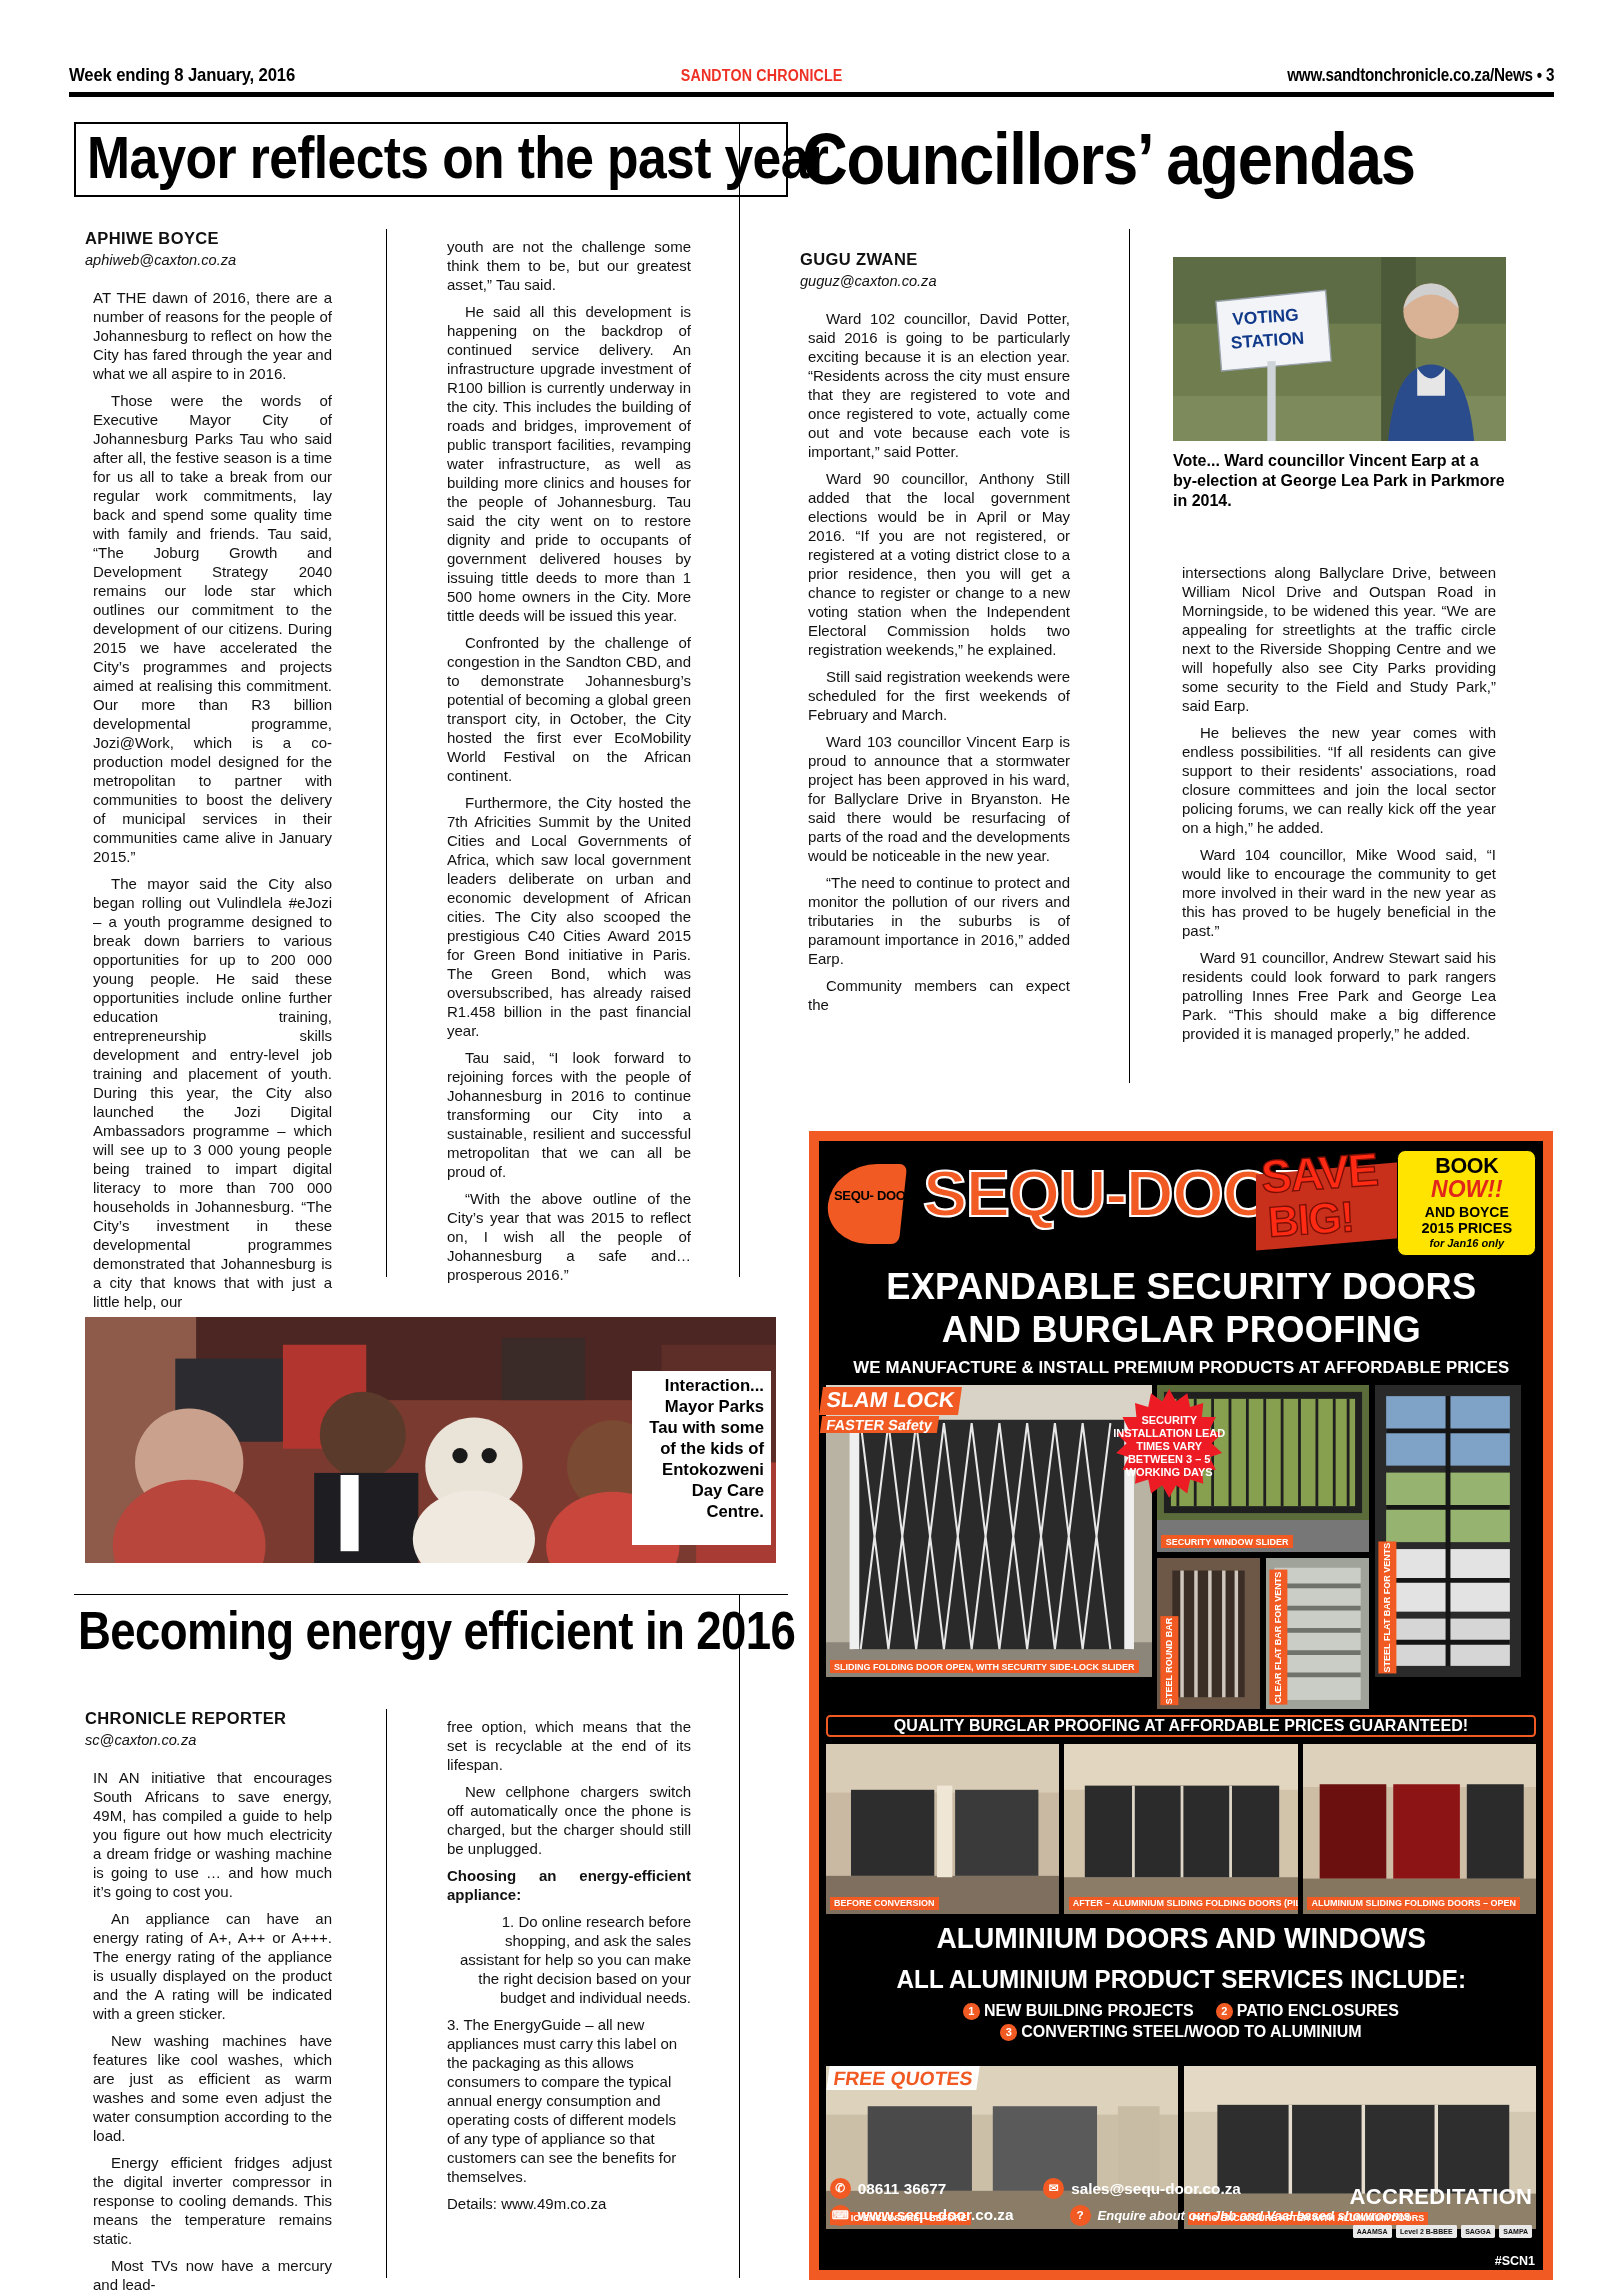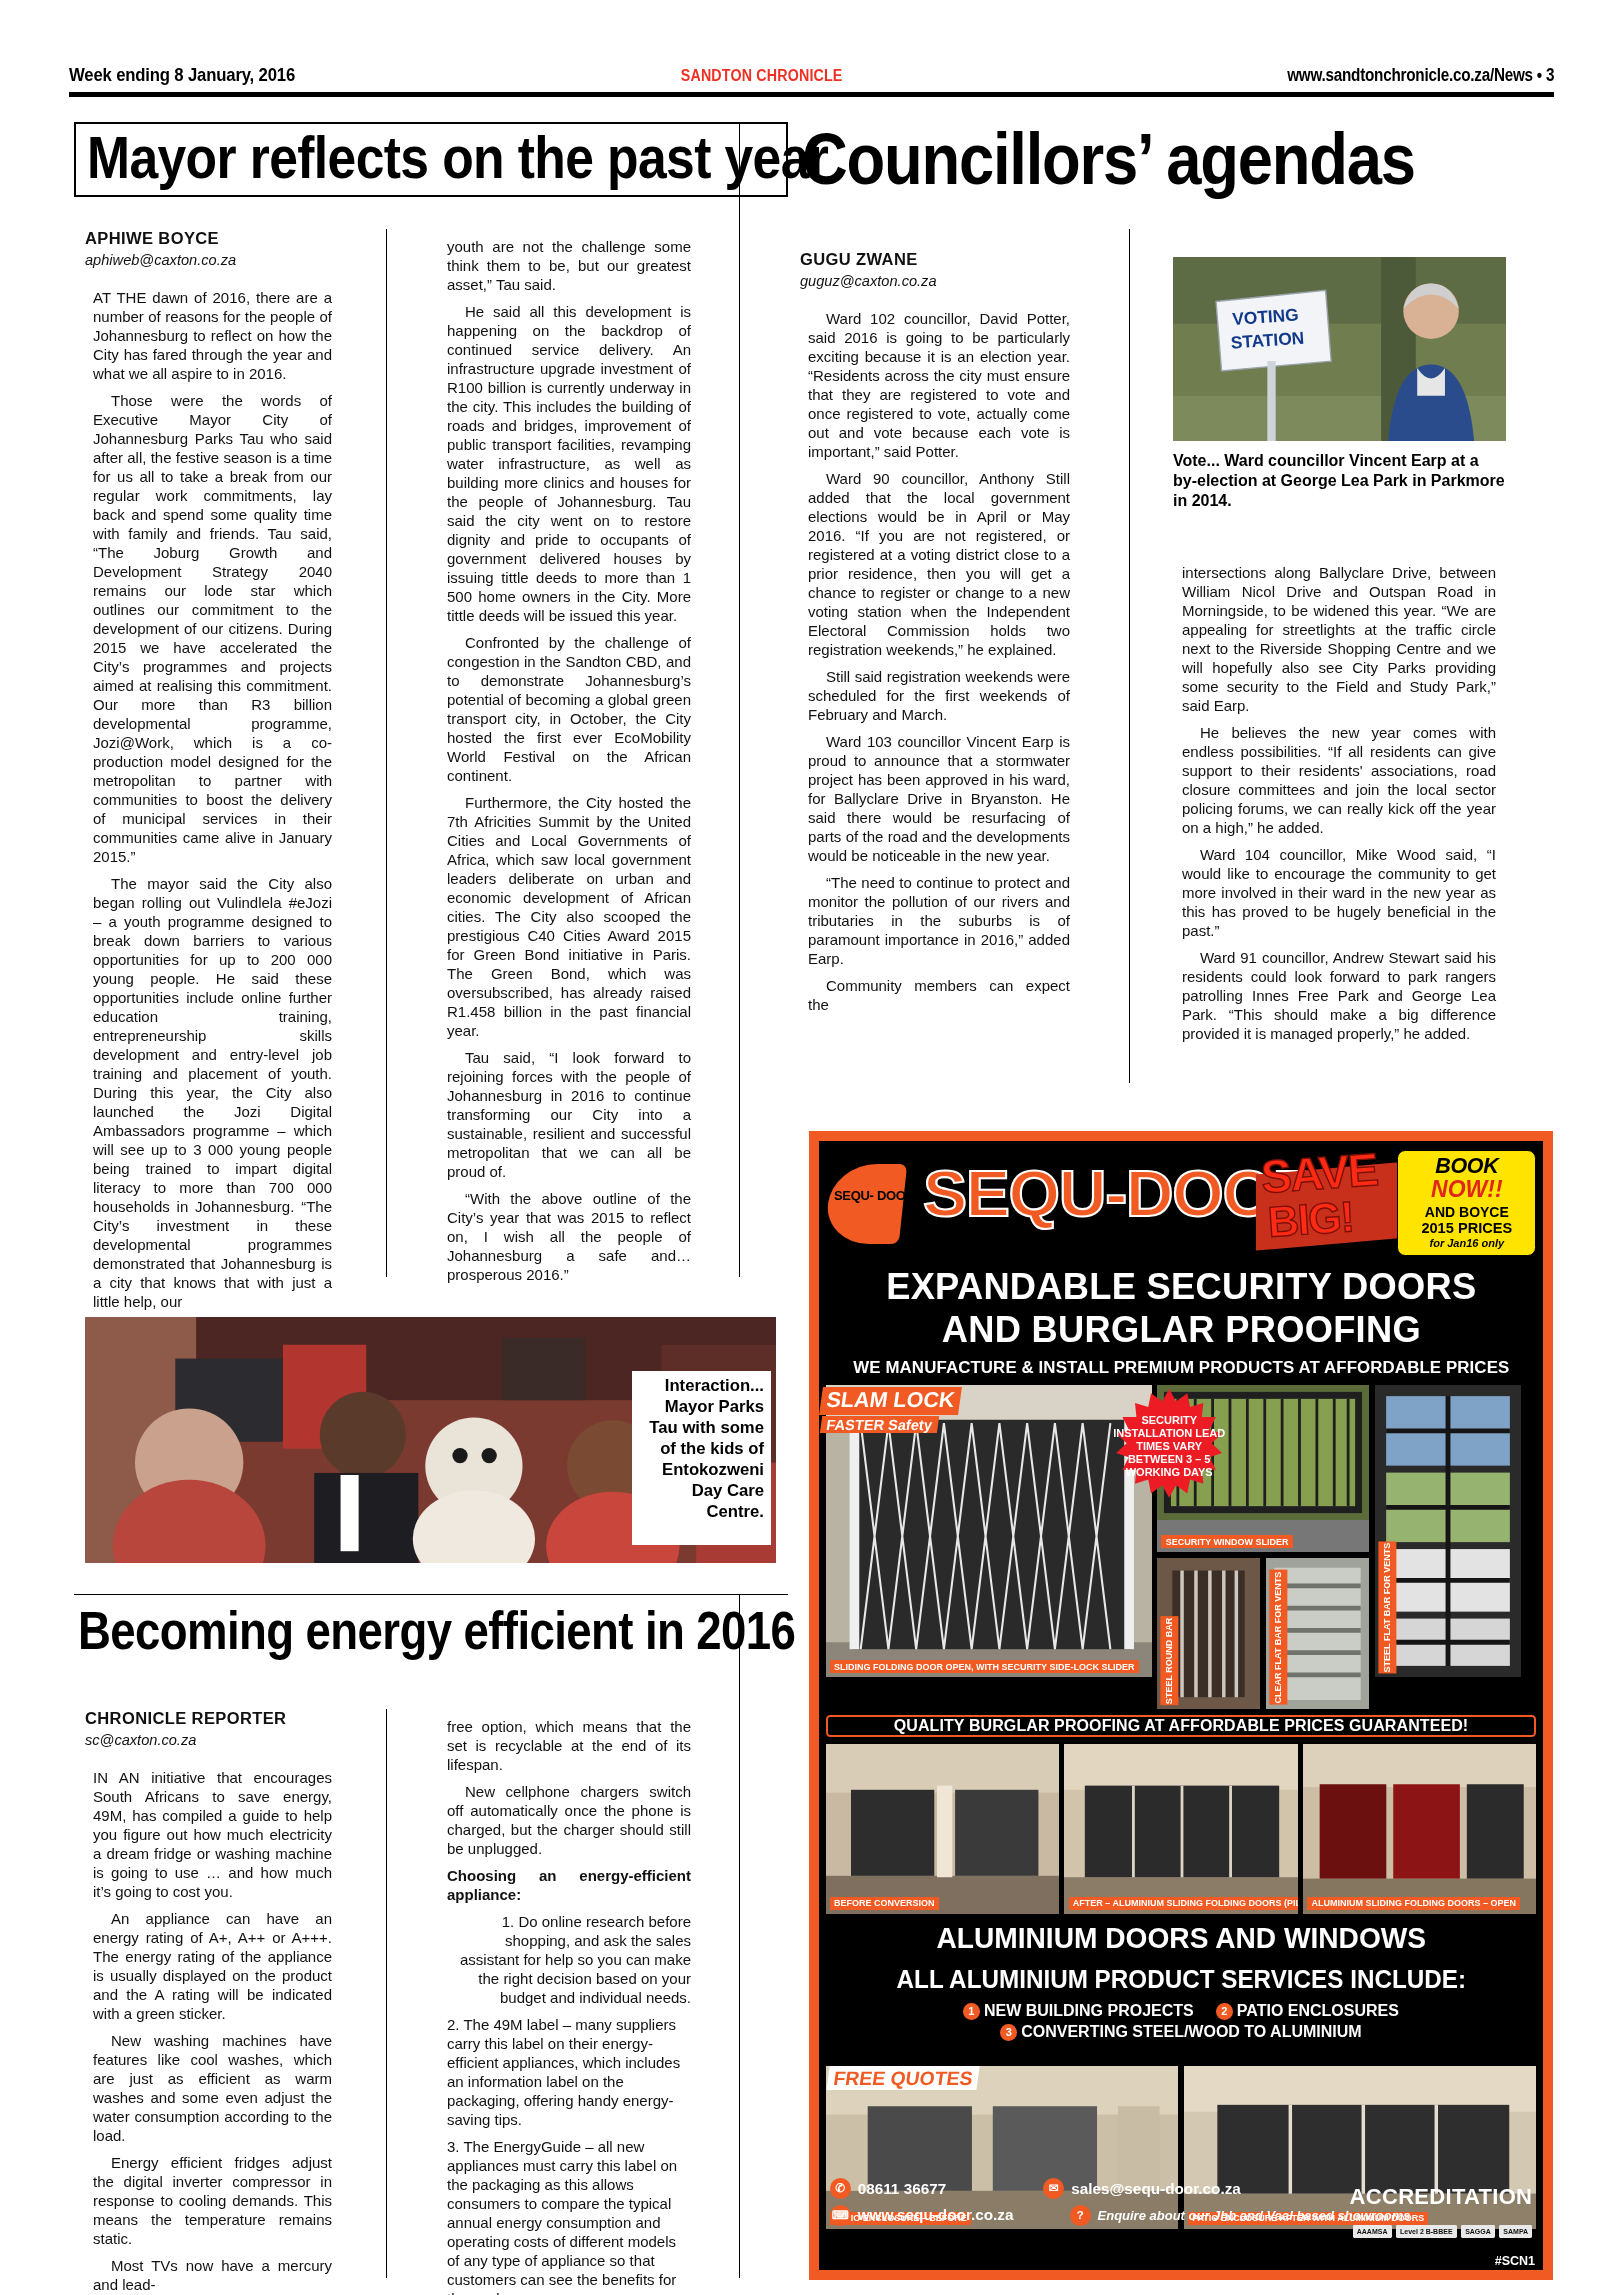--- a/index.html
+++ b/index.html
@@ -162,21 +162,21 @@
   .ad-savebig .bg{
     position:absolute;left:12.5px;top:50px;color:#ff2a14;font-size:43px;font-weight:bold;
     letter-spacing:-1.4px;line-height:43px;-webkit-text-stroke:1.4px #7a0f05;
     transform:rotate(-4deg);white-space:nowrap;
   }
   .ad-booknow{
     position:absolute;right:7px;top:9.7px;width:139px;height:106px;
     background:#ffe400;border-radius:8.3px;border:1.4px solid #000;
     padding:4.2px 5.6px;box-sizing:border-box;text-align:center;line-height:1;
   }
-  .ad-booknow .b1{font-size:21.5px;font-weight:bold;letter-spacing:-0.3px;font-style:italic;}
+  .ad-booknow .b1{font-size:21.5px;font-weight:bold;letter-spacing:-0.3px;}
   .ad-booknow .b2{font-size:23px;font-weight:bold;font-style:italic;color:#e1261c;margin-top:1.4px;}
   .ad-booknow .b3{font-size:14px;font-weight:bold;margin-top:3.5px;}
   .ad-booknow .b4{font-size:14.6px;font-weight:bold;margin-top:2.1px;}
   .ad-booknow .b5{font-size:11px;font-weight:bold;font-style:italic;margin-top:2.8px;}
 
   .ad-h1{
     color:#fff;text-align:center;font-size:37px;font-weight:bold;letter-spacing:0.3px;
     line-height:40px;margin-top:2.8px;
     transform:scaleX(.98);
   }
@@ -374,21 +374,20 @@
     <p>New washing machines have features like cool washes, which are just as efficient as warm washes and some even adjust the water consumption according to the load.</p>
     <p>Energy efficient fridges adjust the digital inverter compressor in response to cooling demands. This means the temperature remains static.</p>
     <p>Most TVs now have a mercury and lead-</p>
   </div>
 
   <div class="col a3c2">
     <p class="first">free option, which means that the set is recyclable at the end of its lifespan.</p>
     <p>New cellphone chargers switch off automatically once the phone is charged, but the charger should still be unplugged.</p>
     <p class="noind" style="font-weight:bold">Choosing an energy-efficient appliance:</p>
     <p class="noind" style="text-align:right">1. Do online research before shopping, and ask the sales assistant for help so you can make the right decision based on your budget and individual needs.</p>
-    <p class="noind" style="text-align:left">2. The 49M label – many suppliers carry this label on their energy-efficient appliances, which includes an information label on the packaging, offering handy energy-saving tips.</p>
     <p class="noind" style="text-align:left">3. The EnergyGuide – all new appliances must carry this label on the packaging as this allows consumers to compare the typical annual energy consumption and operating costs of different models of any type of appliance so that customers can see the benefits for themselves.</p>
     <p class="noind" style="text-align:left">Details: www.49m.co.za</p>
   </div>
 
   <div class="ad">
     <div class="ad-inner">
 
       <div class="ad-logobar">
         <div class="ad-logo-mark">
           <div class="swoosh"></div>

